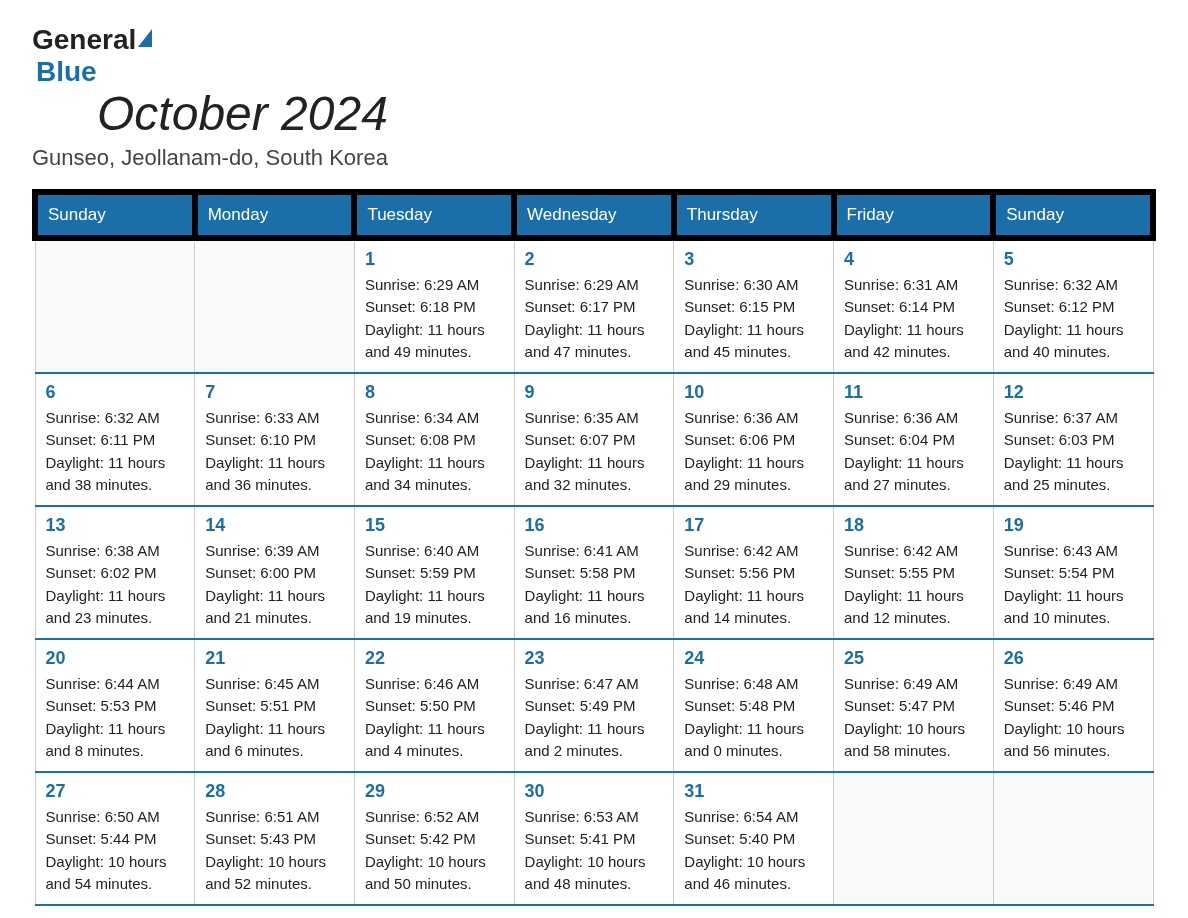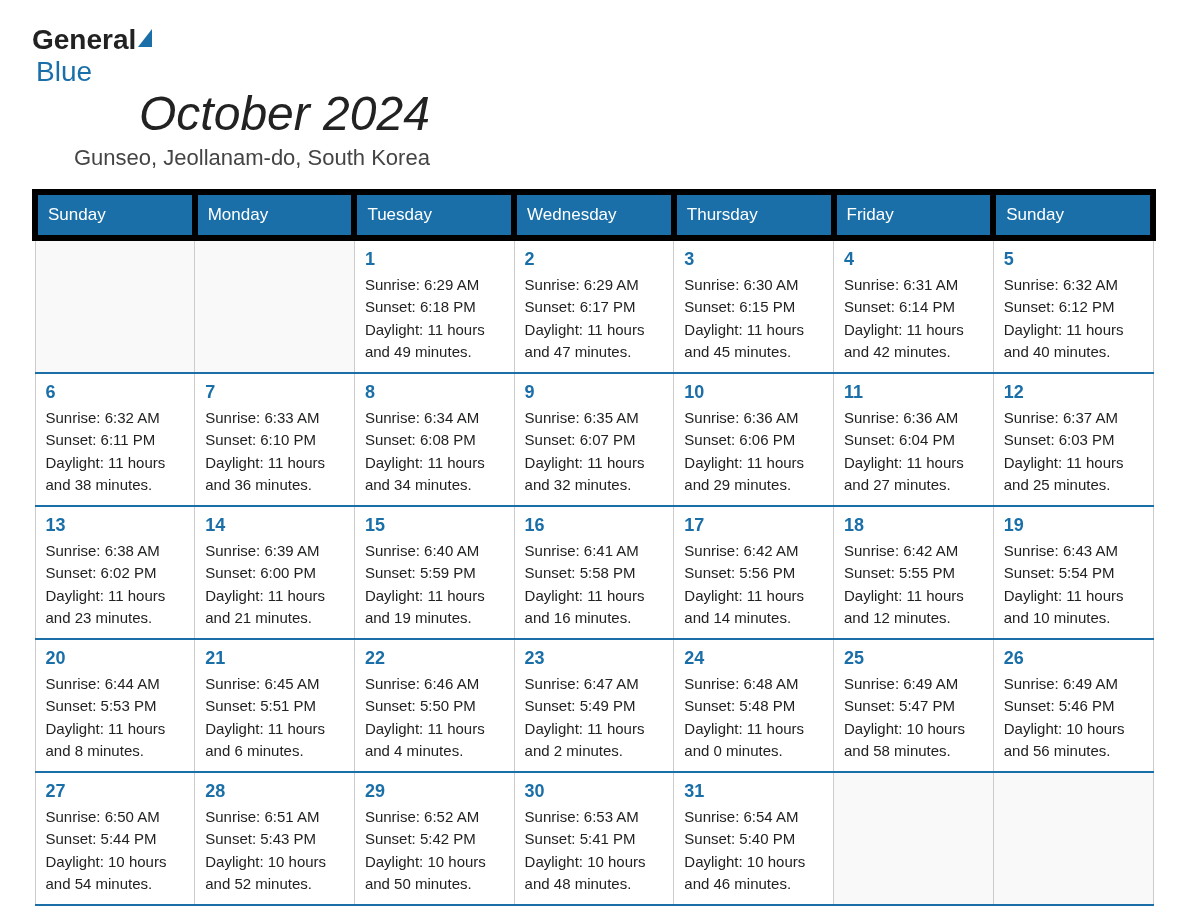--- a/index.html
+++ b/index.html
@@ -38,37 +38,36 @@
       border-left: 14px solid transparent;
       border-bottom: 18px solid #1a6fa8;
       margin: 0 2px;
       vertical-align: middle;
       position: relative;
       top: -2px;
     }
     .logo-blue {
       color: #1a6fa8;
       font-size: 28px;
-      font-weight: normal;
+      font-weight: bold;
     }
     .title-area {
       text-align: right;
     }
     .month-title {
       font-size: 48px;
       font-weight: normal;
       color: #222;
       line-height: 1.1;
       font-style: italic;
     }
     .location-title {
       font-size: 22px;
       color: #444;
       margin-top: 4px;
-      margin-left: 42px;
     }
     table {
       width: 100%;
       border-collapse: collapse;
     }
     thead th {
       background-color: #1a6fa8;
       color: #fff;
       font-size: 17px;
       font-weight: normal;

